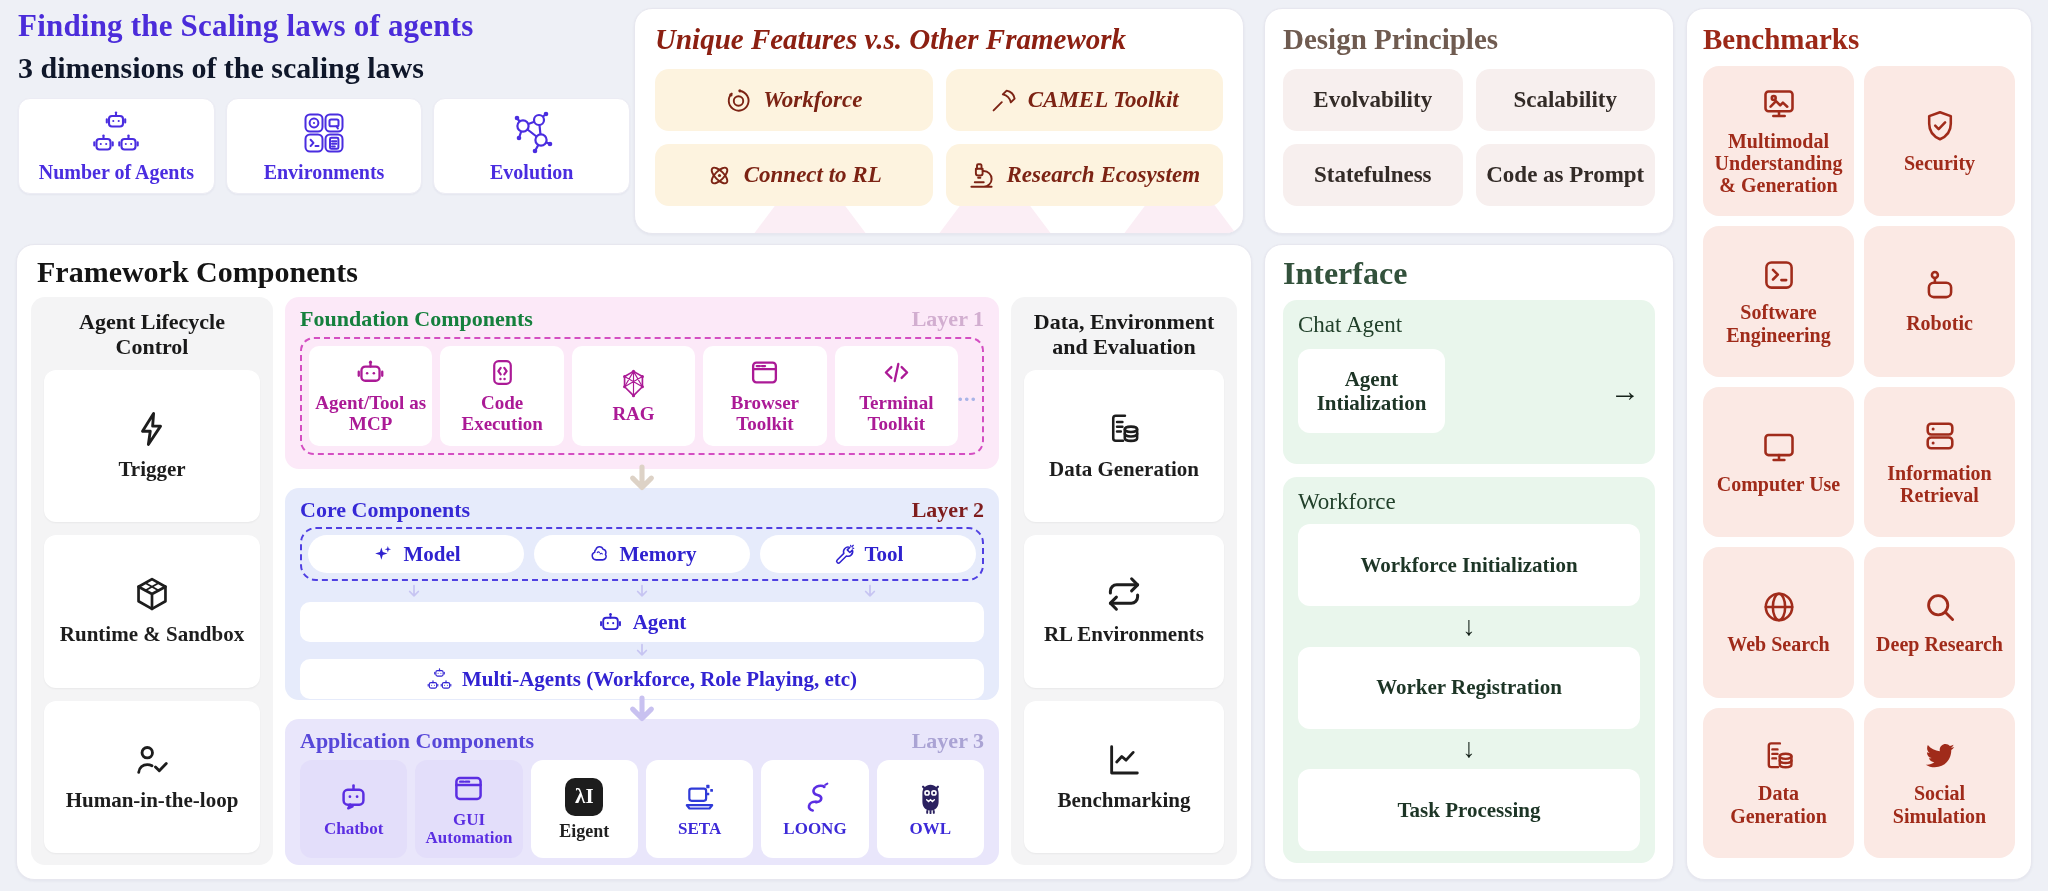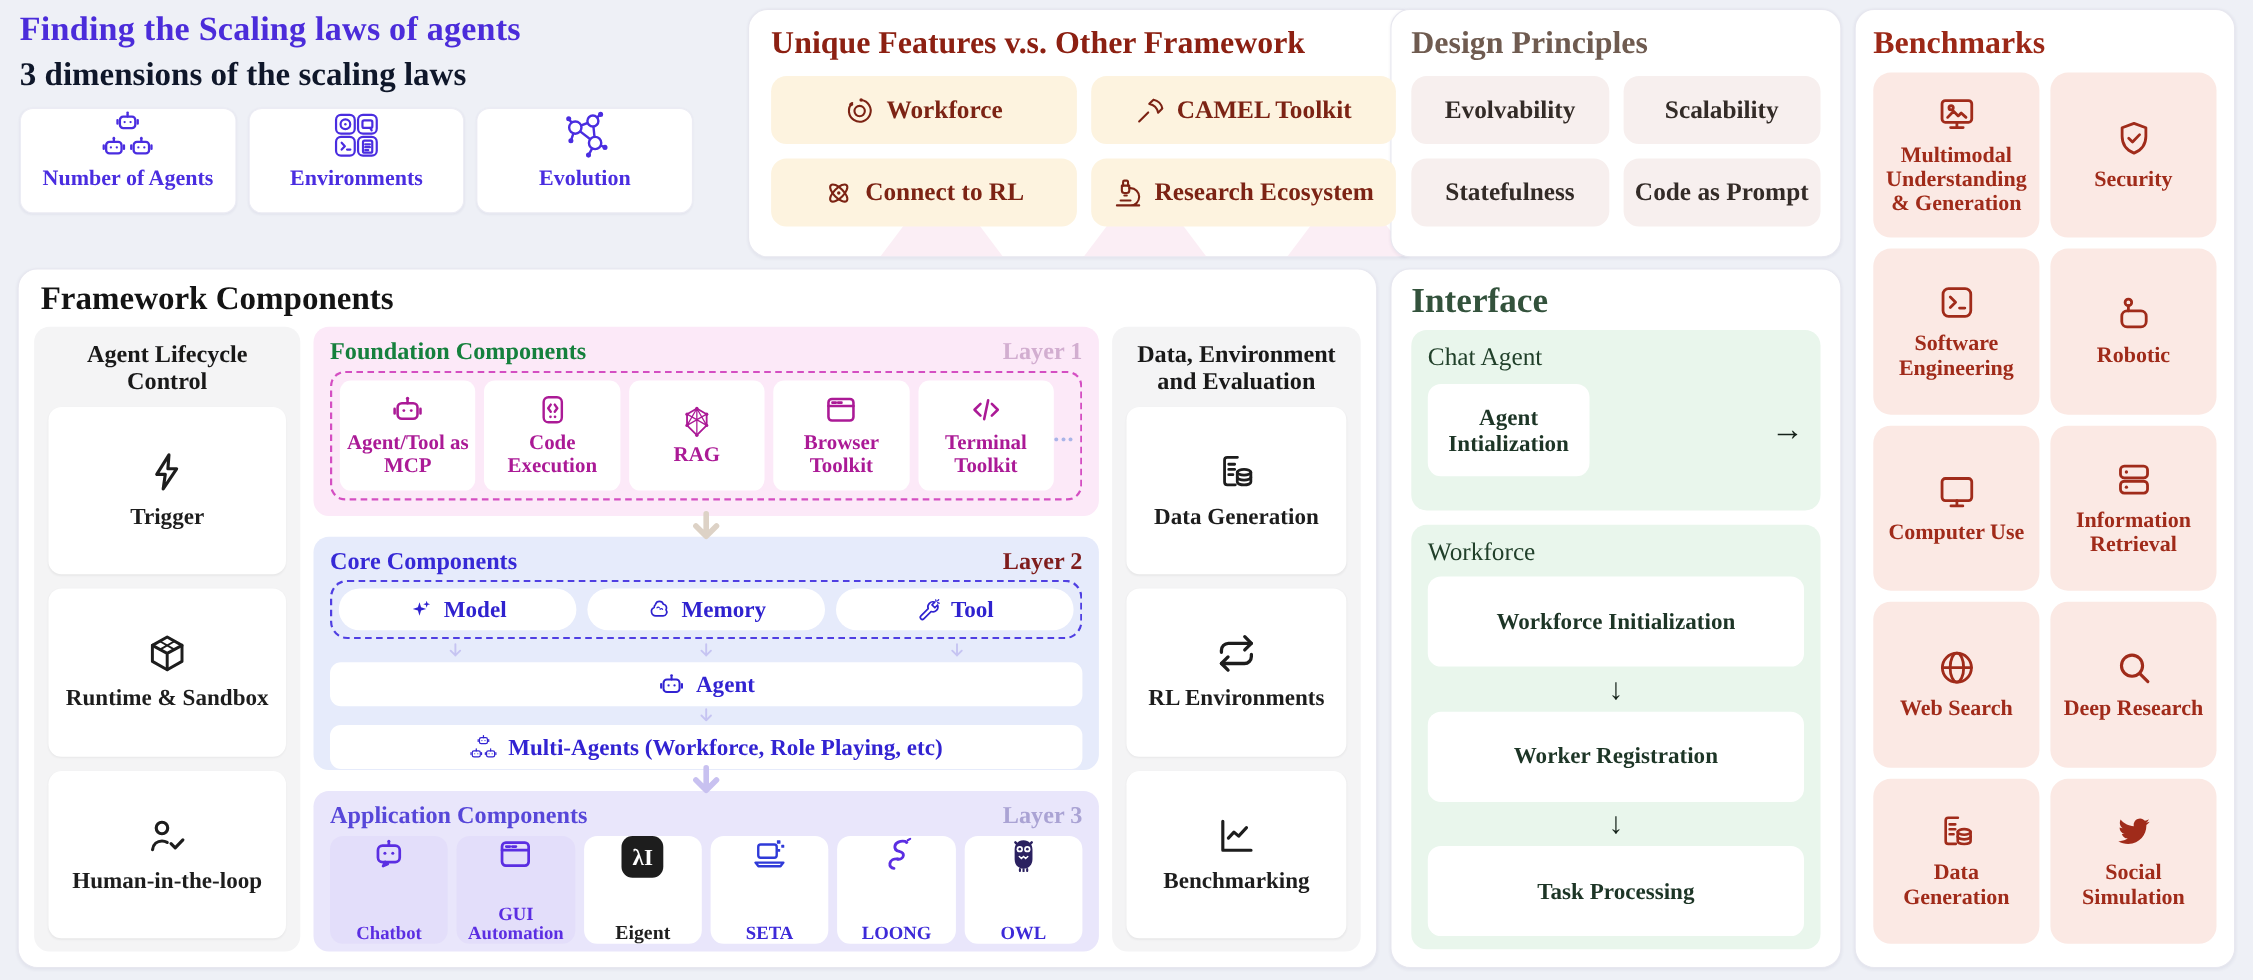--- a/index.html
+++ b/index.html
@@ -21,28 +21,28 @@
   }
   .ic { display:block; flex:none; }
 
   
   #scaling { left:18px; top:8px; width:612px; height:228px; }
   #scaling .t1 { font-size:31px; font-weight:bold; color:#4b2cda; letter-spacing:.2px; }
   #scaling .t2 { font-size:30px; font-weight:bold; color:#0f172a; margin-top:7px; }
   #scaling .cards { display:flex; gap:11px; margin-top:13px; }
   .scard {
     flex:1; height:96px; background:#fff; border:1px solid #ececf4; border-radius:12px;
-    display:flex; flex-direction:column; align-items:center; gap:4px;
+    display:flex; flex-direction:column; align-items:center; justify-content:center; gap:4px;
     color:#4a2de0; box-shadow:0 1px 2px rgba(40,40,90,.05);
   }
   .scard .ic { width:48px; height:48px; }
   .scard .lbl { font-size:20px; font-weight:bold; }
 
   
-  #unique { left:680px; top:8px; width:610px; height:226px; padding:14px 20px; overflow:hidden; }
+  #unique { left:634px; top:8px; width:610px; height:226px; padding:14px 20px; overflow:hidden;font-style:italic; }
   #unique h2 { font-size:29px; font-weight:bold; color:#8c2012; }
   #unique .grid { position:relative; z-index:1; display:grid; grid-template-columns:1fr 1fr; gap:13px; margin-top:13px; }
   .uchip {
     height:62px; background:#fdf3df; border-radius:14px;
     display:flex; align-items:center; justify-content:center; gap:11px;
     color:#7c2314; font-size:23px; font-weight:bold;
   }
   .uchip .ic { width:27px; height:27px; }
   .wm { position:absolute; bottom:-26px; width:0; height:0; z-index:0;
     border-left:75px solid transparent; border-right:75px solid transparent;
@@ -134,21 +134,21 @@
   }
   .whitebar .ic { width:25px; height:25px; }
   .onearrow { height:17px; display:flex; justify-content:center; align-items:center; }
 
   #sec-app { height:146px; background:#e9e6fb; }
   #sec-app .t { color:#5747d9; }
   #sec-app .layer { color:#aaa3d4; }
   .apps { display:flex; gap:8px; margin-top:6px; }
   .acard {
     flex:1; height:98px; background:#fff; border-radius:12px;
-    display:flex; flex-direction:column; align-items:center; justify-content:space-between; gap:6px;
+    display:flex; flex-direction:column; align-items:center; justify-content:center; gap:6px;
     text-align:center;
   }
   .acard.tint { background:#e3defa; }
   .acard .ic { width:33px; height:33px; }
   .acard .lbl { font-size:17px; font-weight:bold; line-height:1.05; color:#3d2ad8; }
   .acard .lbl.vio { color:#5b2ee2; }
   .acard .lbl.dark { color:#1f1f1f; font-size:18px; }
   .eigent-logo {
     width:38px; height:38px; background:#1d1d1d; border-radius:10px;
     display:flex; align-items:center; justify-content:center;

